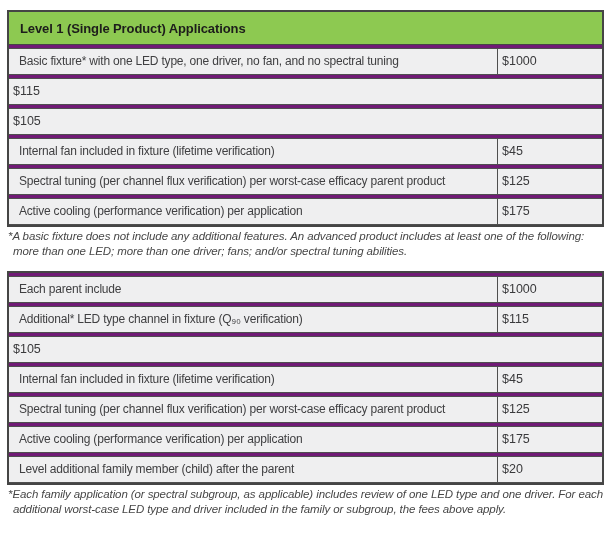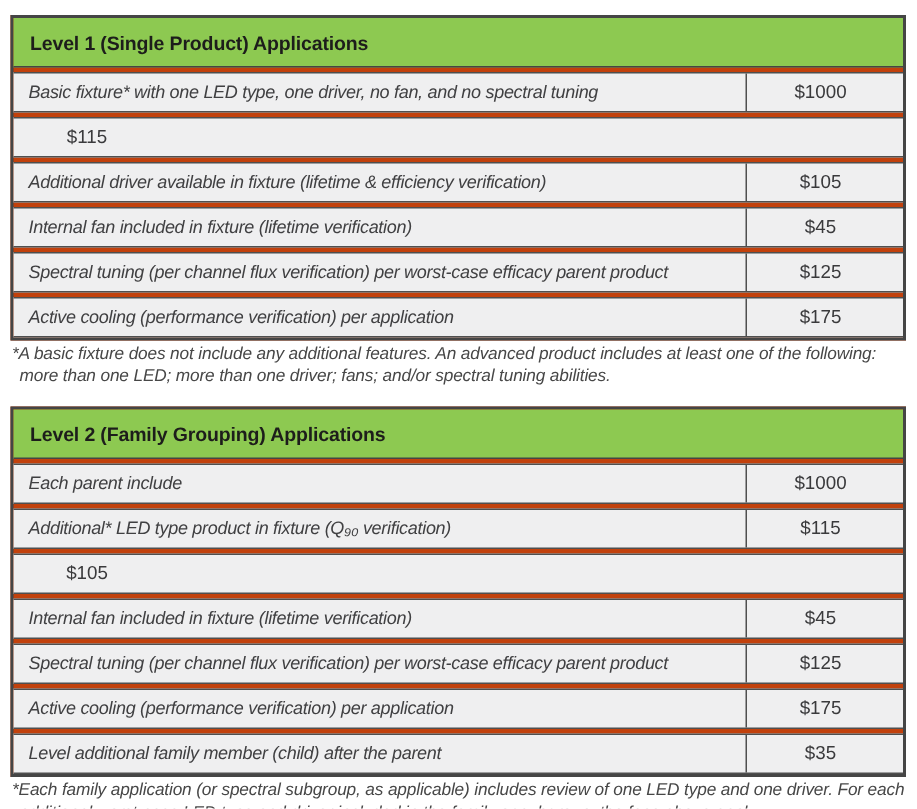--- a/index.html
+++ b/index.html
@@ -7,21 +7,21 @@
   body {
     width: 611px; height: 539px;
     background: #ffffff;
     font-family: "Liberation Sans", "DejaVu Sans", sans-serif;
     overflow: hidden;
   }
   .page { padding: 10px 7px 0 7px; }
 
   .fee-table {
     border: 2px solid #454545;
-    background: #c2410c;
+    background: #701a75;
   }
   .table-header {
     background: #8dc951;
     color: #1d1d1b;
     font-weight: bold;
     font-size: 13px;
     letter-spacing: -0.1px;
     padding: 9px 11px 8px 11px;
     border-bottom: 1px solid #454545;
   }
@@ -36,29 +36,28 @@
   .row .desc {
     flex: 1;
     padding: 5px 6px 5px 10px;
     font-size: 12px;
     letter-spacing: -0.2px;
     line-height: 15px;
     color: #404042;
     white-space: nowrap;
     overflow: hidden;
     border-right: 1px solid #4f4f4f;
-    font-style: italic;
   }
   .row .price {
     width: 104px;
     padding: 5px 10px 5px 4px;
     font-size: 12.5px;
     line-height: 15px;
     color: #3a3a3c;
-    text-align: center;
+    text-align: left;
   }
   .footnote {
     margin: 2px 1px 13px 1px;
     font-size: 11.5px;
     font-style: italic;
     line-height: 14.5px;
     color: #474747;
     letter-spacing: -0.1px;
     padding-left: 5px;
     text-indent: -5px;
@@ -74,68 +73,66 @@
     <div class="table-header">Level 1 (Single Product) Applications</div>
     <div class="rows">
         <div class="row">
           <span class="desc">Basic fixture* with one LED type, one driver, no fan, and no spectral tuning</span>
           <span class="price">$1000</span>
         </div>
         <div class="row">
           <span class="price">$115</span>
         </div>
         <div class="row">
-          <span class="desc">Additional driver available in fixture (lifetime &amp; efficiency verification)</span>
           <span class="price">$105</span>
         </div>
         <div class="row">
           <span class="desc">Internal fan included in fixture (lifetime verification)</span>
           <span class="price">$45</span>
         </div>
         <div class="row">
           <span class="desc">Spectral tuning (per channel flux verification) per worst-case efficacy parent product</span>
           <span class="price">$125</span>
         </div>
         <div class="row">
           <span class="desc">Active cooling (performance verification) per application</span>
           <span class="price">$175</span>
         </div>
       </div>
   </section>
 
   <p class="footnote">*A basic fixture does not include any additional features. An advanced product includes at least one of the following: more than one LED; more than one driver; fans; and/or spectral tuning abilities.</p>
 
   <section class="fee-table">
-    <div class="table-header">Level 2 (Family Grouping) Applications</div>
     <div class="rows">
         <div class="row">
           <span class="desc">Each parent include</span>
           <span class="price">$1000</span>
         </div>
         <div class="row">
-          <span class="desc">Additional* LED type product in fixture (Q₉₀ verification)</span>
+          <span class="desc">Additional* LED type channel in fixture (Q₉₀ verification)</span>
           <span class="price">$115</span>
         </div>
         <div class="row">
           <span class="price">$105</span>
         </div>
         <div class="row">
           <span class="desc">Internal fan included in fixture (lifetime verification)</span>
           <span class="price">$45</span>
         </div>
         <div class="row">
           <span class="desc">Spectral tuning (per channel flux verification) per worst-case efficacy parent product</span>
           <span class="price">$125</span>
         </div>
         <div class="row">
           <span class="desc">Active cooling (performance verification) per application</span>
           <span class="price">$175</span>
         </div>
         <div class="row">
           <span class="desc">Level additional family member (child) after the parent</span>
-          <span class="price">$35</span>
+          <span class="price">$20</span>
         </div>
       </div>
   </section>
 
   <p class="footnote last">*Each family application (or spectral subgroup, as applicable) includes review of one LED type and one driver. For each additional worst-case LED type and driver included in the family or subgroup, the fees above apply.</p>
 
 </div>
 
 </body></html>

